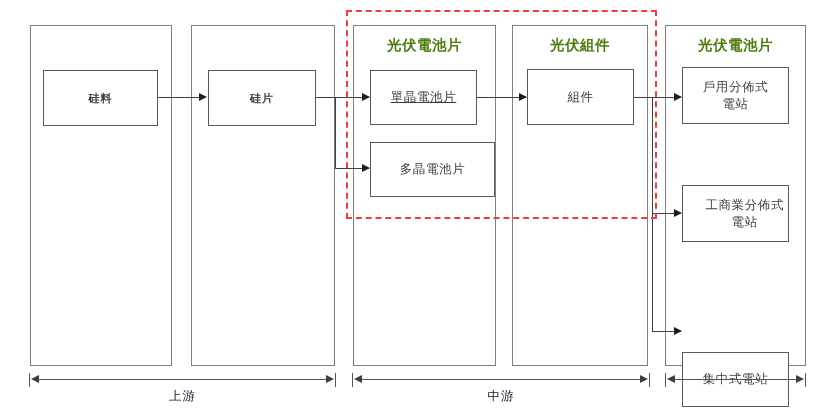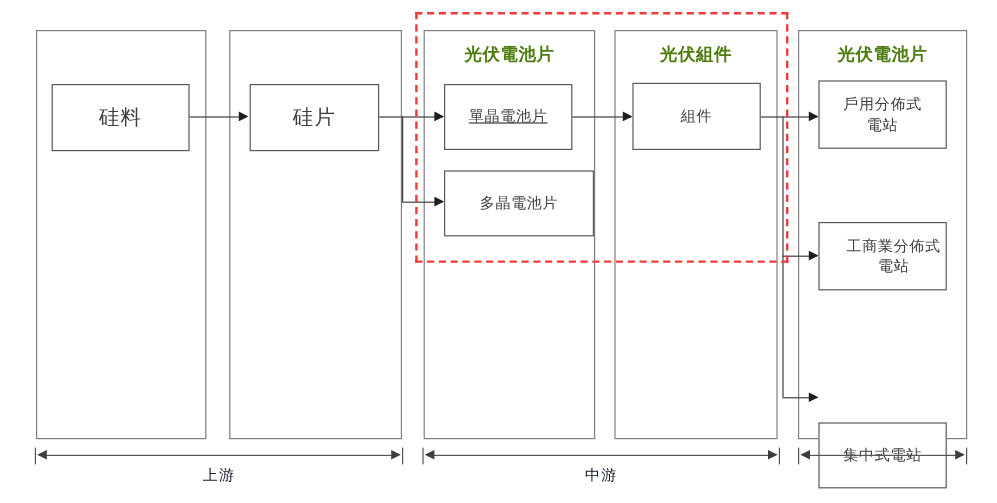--- a/index.html
+++ b/index.html
@@ -40,22 +40,22 @@
     border: 1.4px solid #595959;
     background: #ffffff;
     display: flex;
     align-items: center;
     justify-content: center;
     text-align: center;
     color: #3d3d3d;
     line-height: 1.35;
   }
   .node.big {
-    font-size: 17px;
-    font-weight: normal;
+    font-size: 11px;
+    font-weight: bold;
     letter-spacing: 1px;
   }
   .node.small {
     font-size: 12.5px;
     font-weight: normal;
     letter-spacing: 0.6px;
   }
   .node .node-label { display: block; padding: 0 4px; }
 
   

